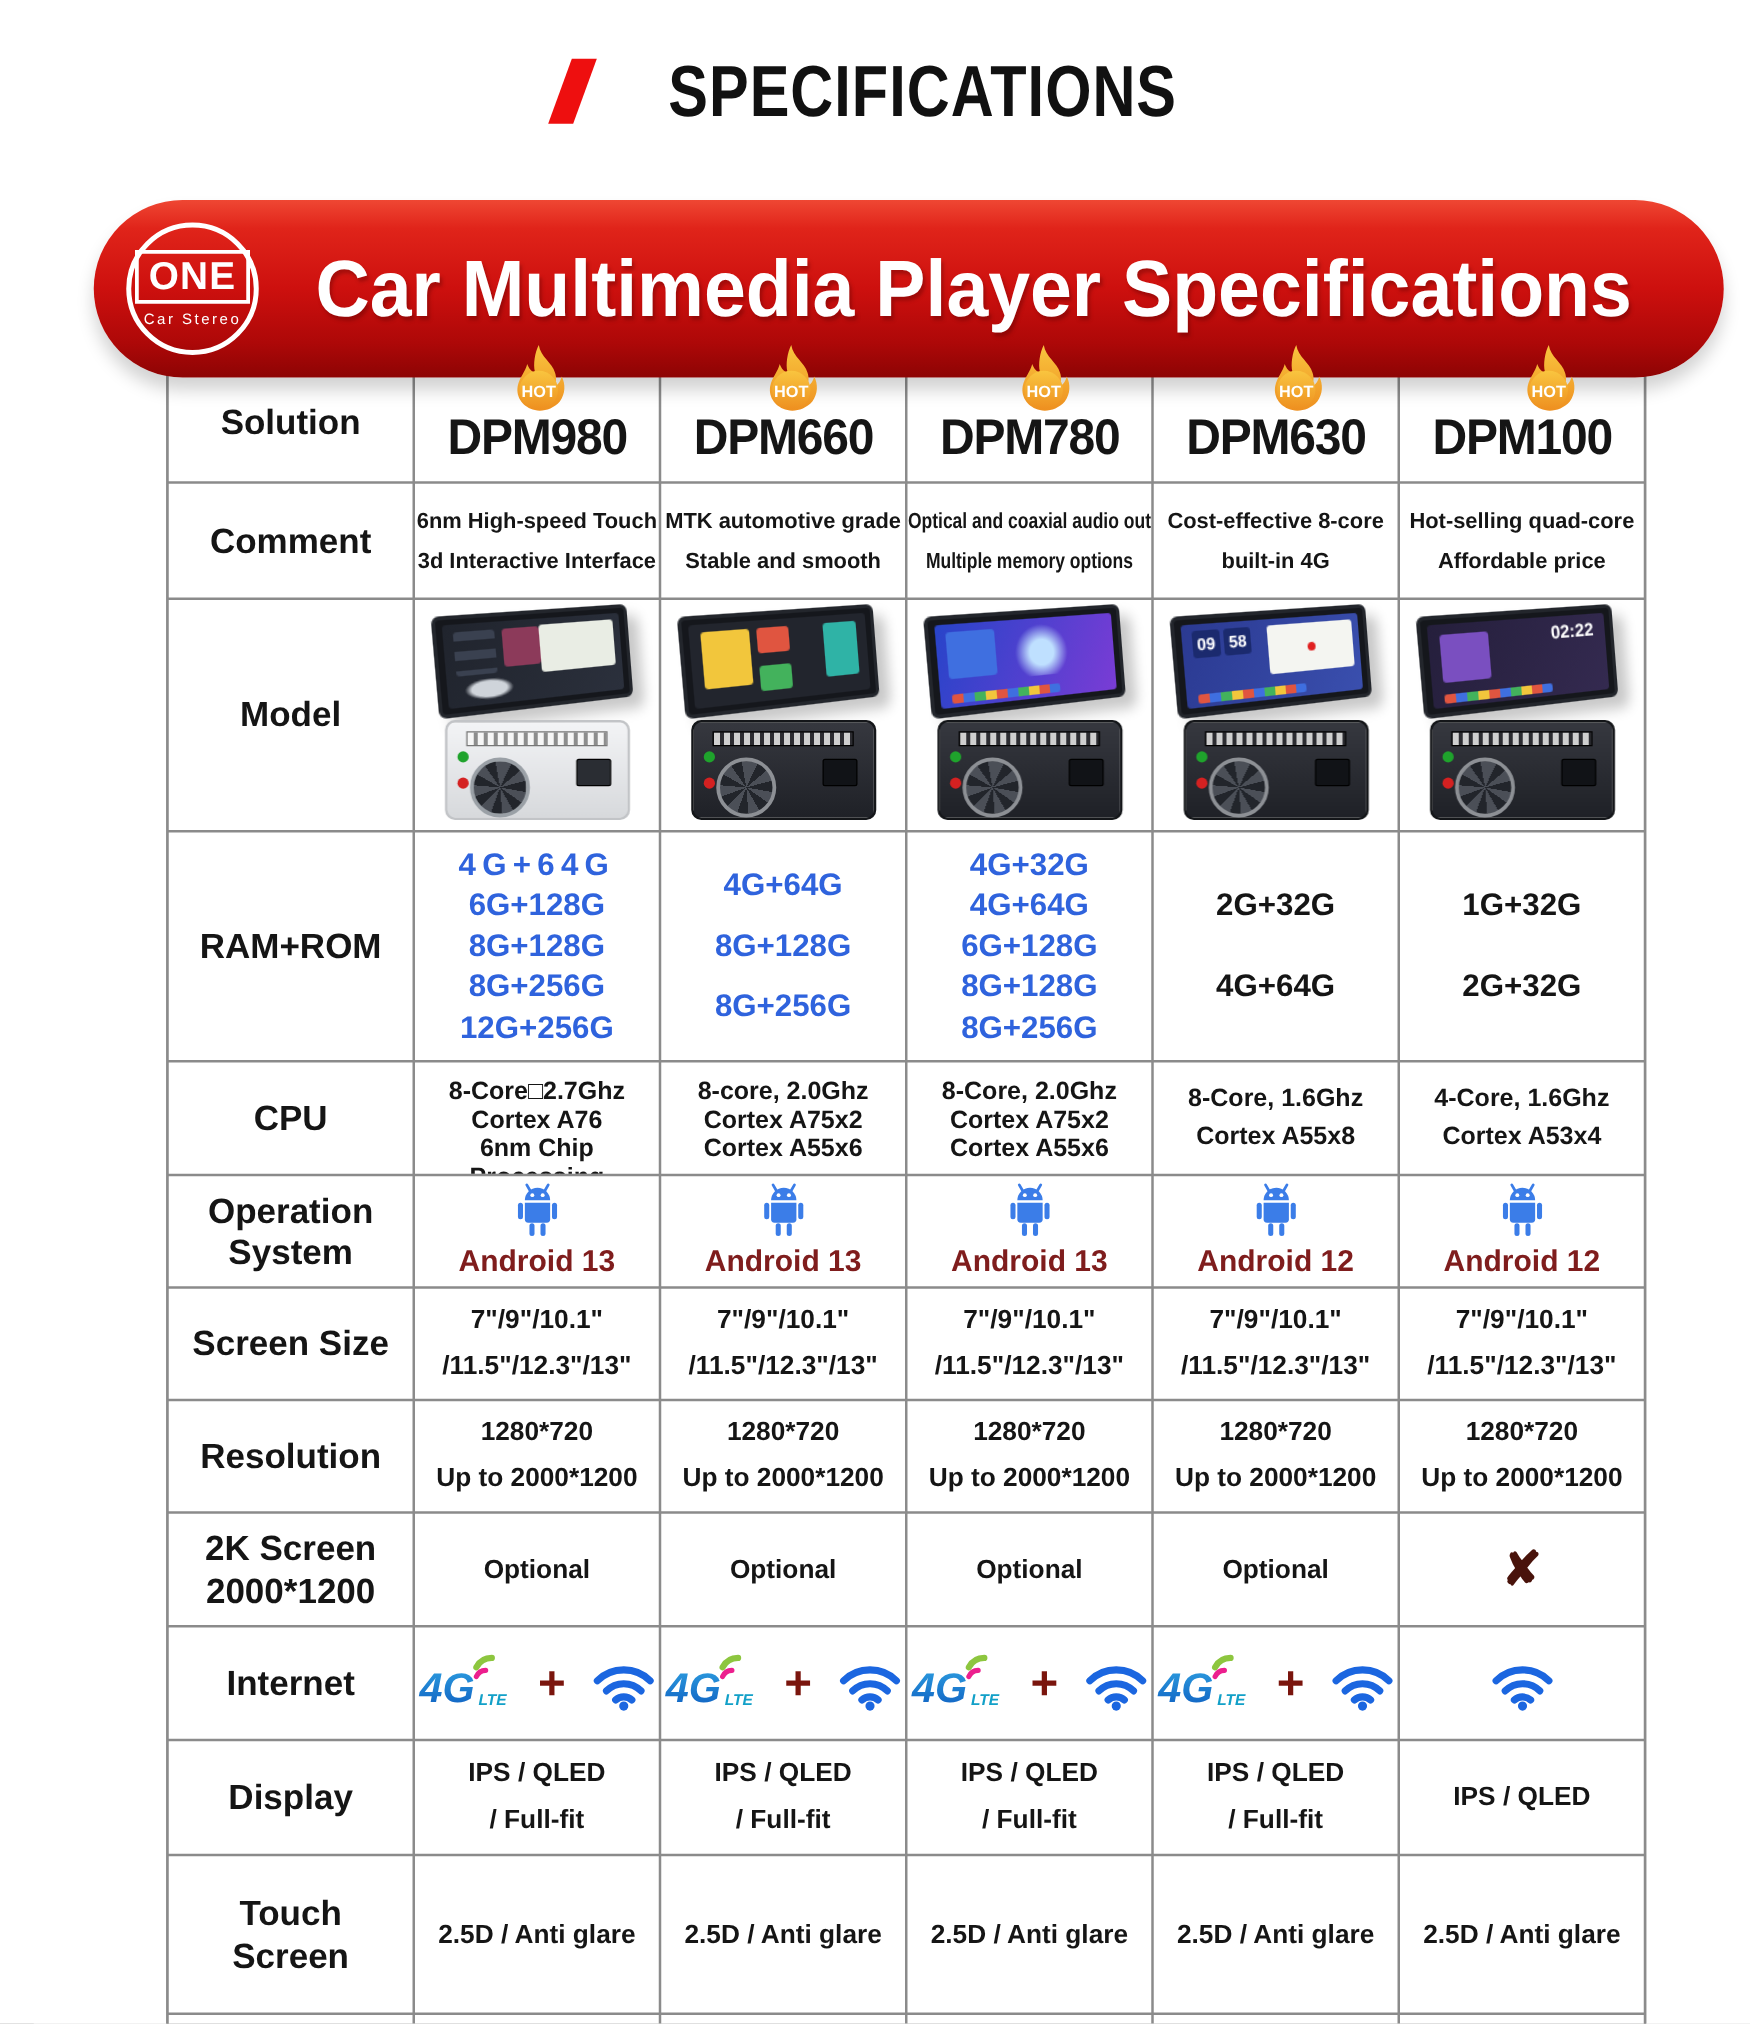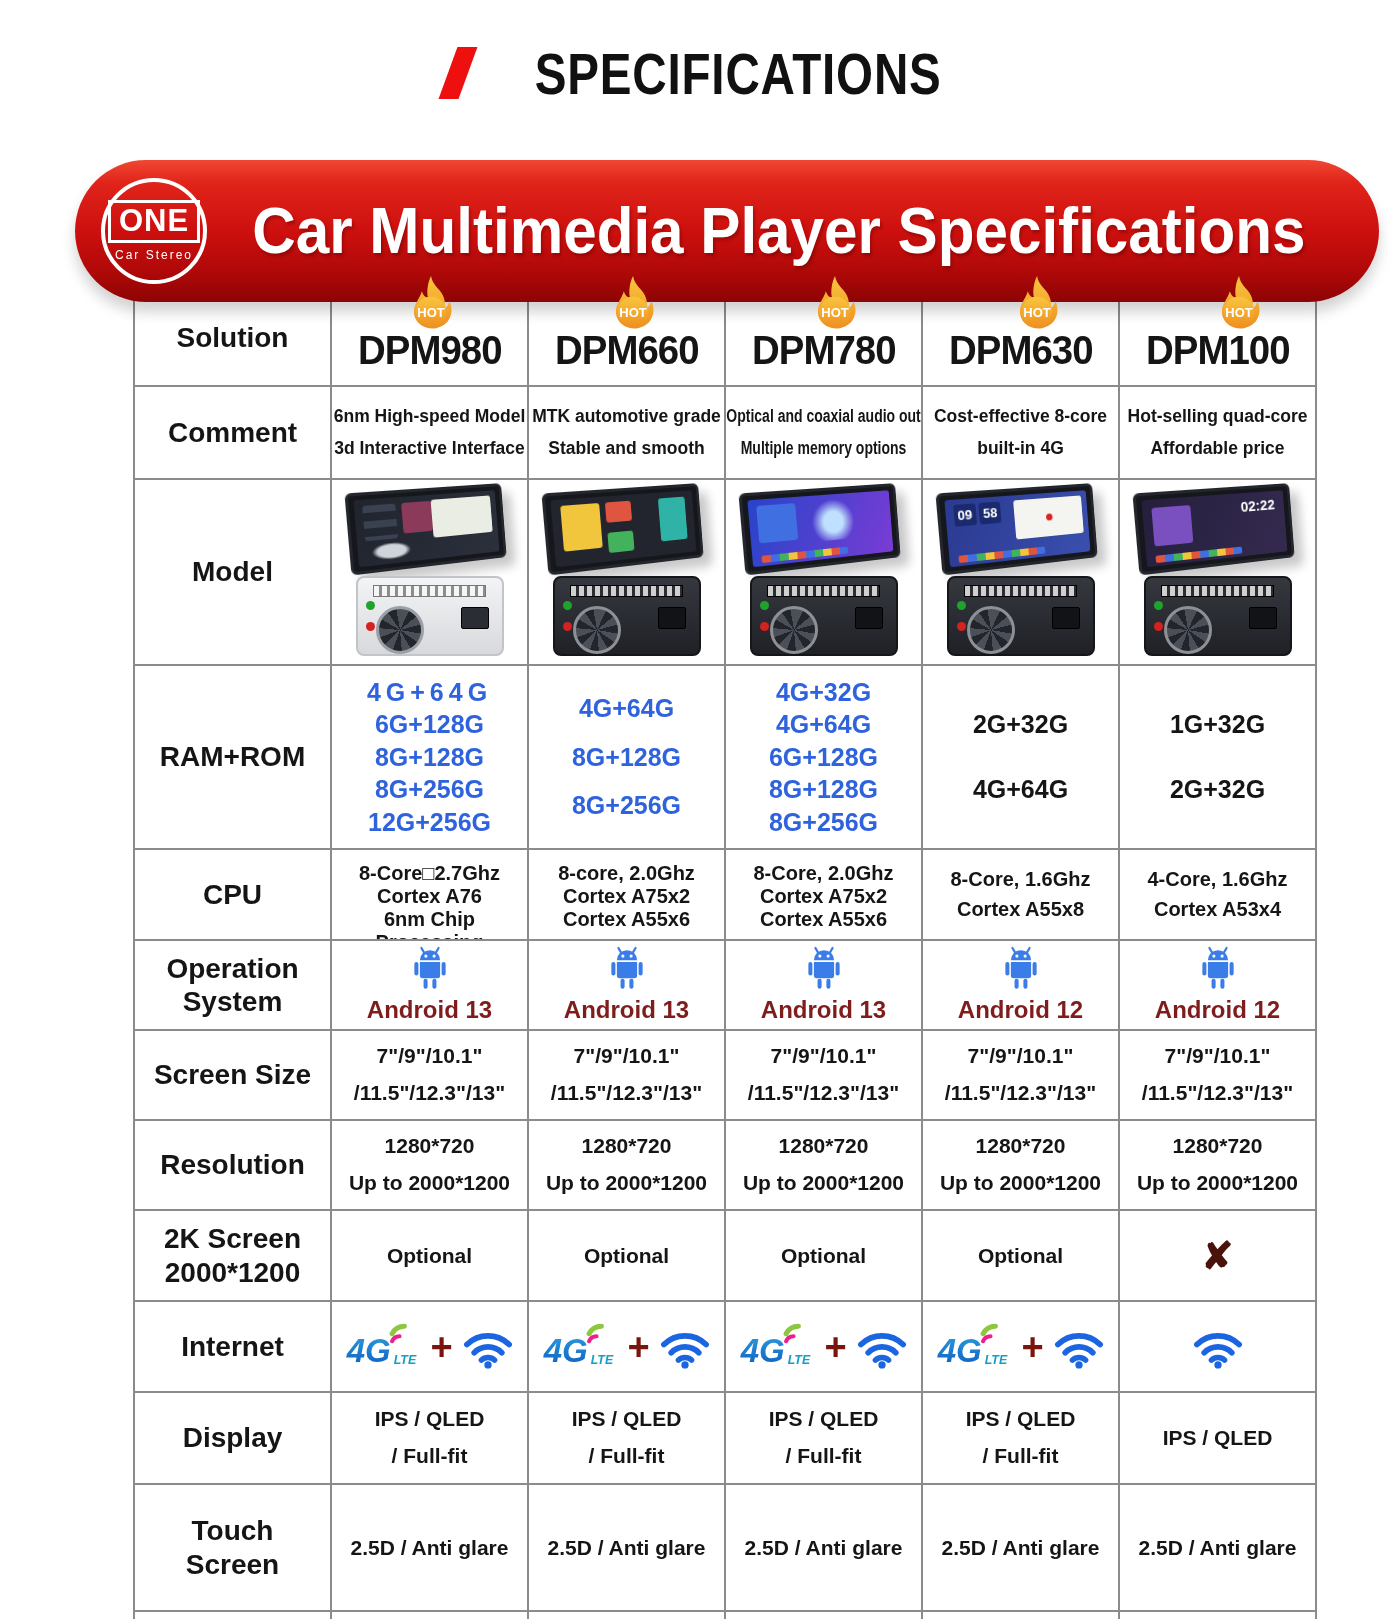--- a/index.html
+++ b/index.html
@@ -46,21 +46,21 @@
   .comment div{white-space:nowrap;}
   .cond div{transform:scaleX(0.80);}
   .ram{font-size:25px;}
   .ram-blue{color:#2f63dd;}
   .ls div:nth-child(1){letter-spacing:5px;}
   .cpu{font-size:20px;padding:12px 2px;align-items:center;}
   .os-ver{font-size:24px;color:#7f1d1d;margin-top:4px;}
   .two-line{font-size:21px;line-height:1.75;}
   .opt{font-size:21px;}
   .xmark{font-size:38px;color:#49130b;}
-  .inet{flex-direction:row;gap:9px;}
+  .inet{flex-direction:row;gap:20px;}
   .plus{font-size:38px;color:#7a150d;line-height:1;}
 
   
   .model-cell{gap:10px;padding:8px 0;}
   .dev-front{position:relative;width:166px;height:100px;border-radius:6px;
     background:#15171c;border:3px solid #23262c;box-sizing:border-box;
     transform:perspective(540px) rotateY(20deg) rotateZ(-5deg);
     box-shadow:10px 10px 12px rgba(0,0,0,0.22);}
   .scr{position:absolute;left:5px;top:4px;right:5px;bottom:4px;border-radius:3px;overflow:hidden;}
   .blk{position:absolute;border-radius:3px;}
@@ -174,21 +174,21 @@
       </div>
     <div class="cell head">
         <div class="pname">DPM630</div>
       </div>
     <div class="cell head">
         <div class="pname">DPM100</div>
       </div>
 
     <div class="cell label">Comment</div>
     <div class="cell multiline comment">
-        <div>6nm High-speed Model</div>
+        <div>6nm High-speed Touch</div>
         <div>3d Interactive Interface</div>
       </div>
     <div class="cell multiline comment">
         <div>MTK automotive grade</div>
         <div>Stable and smooth</div>
       </div>
     <div class="cell multiline comment cond">
         <div>Optical and coaxial audio out</div>
         <div>Multiple memory options</div>
       </div>

